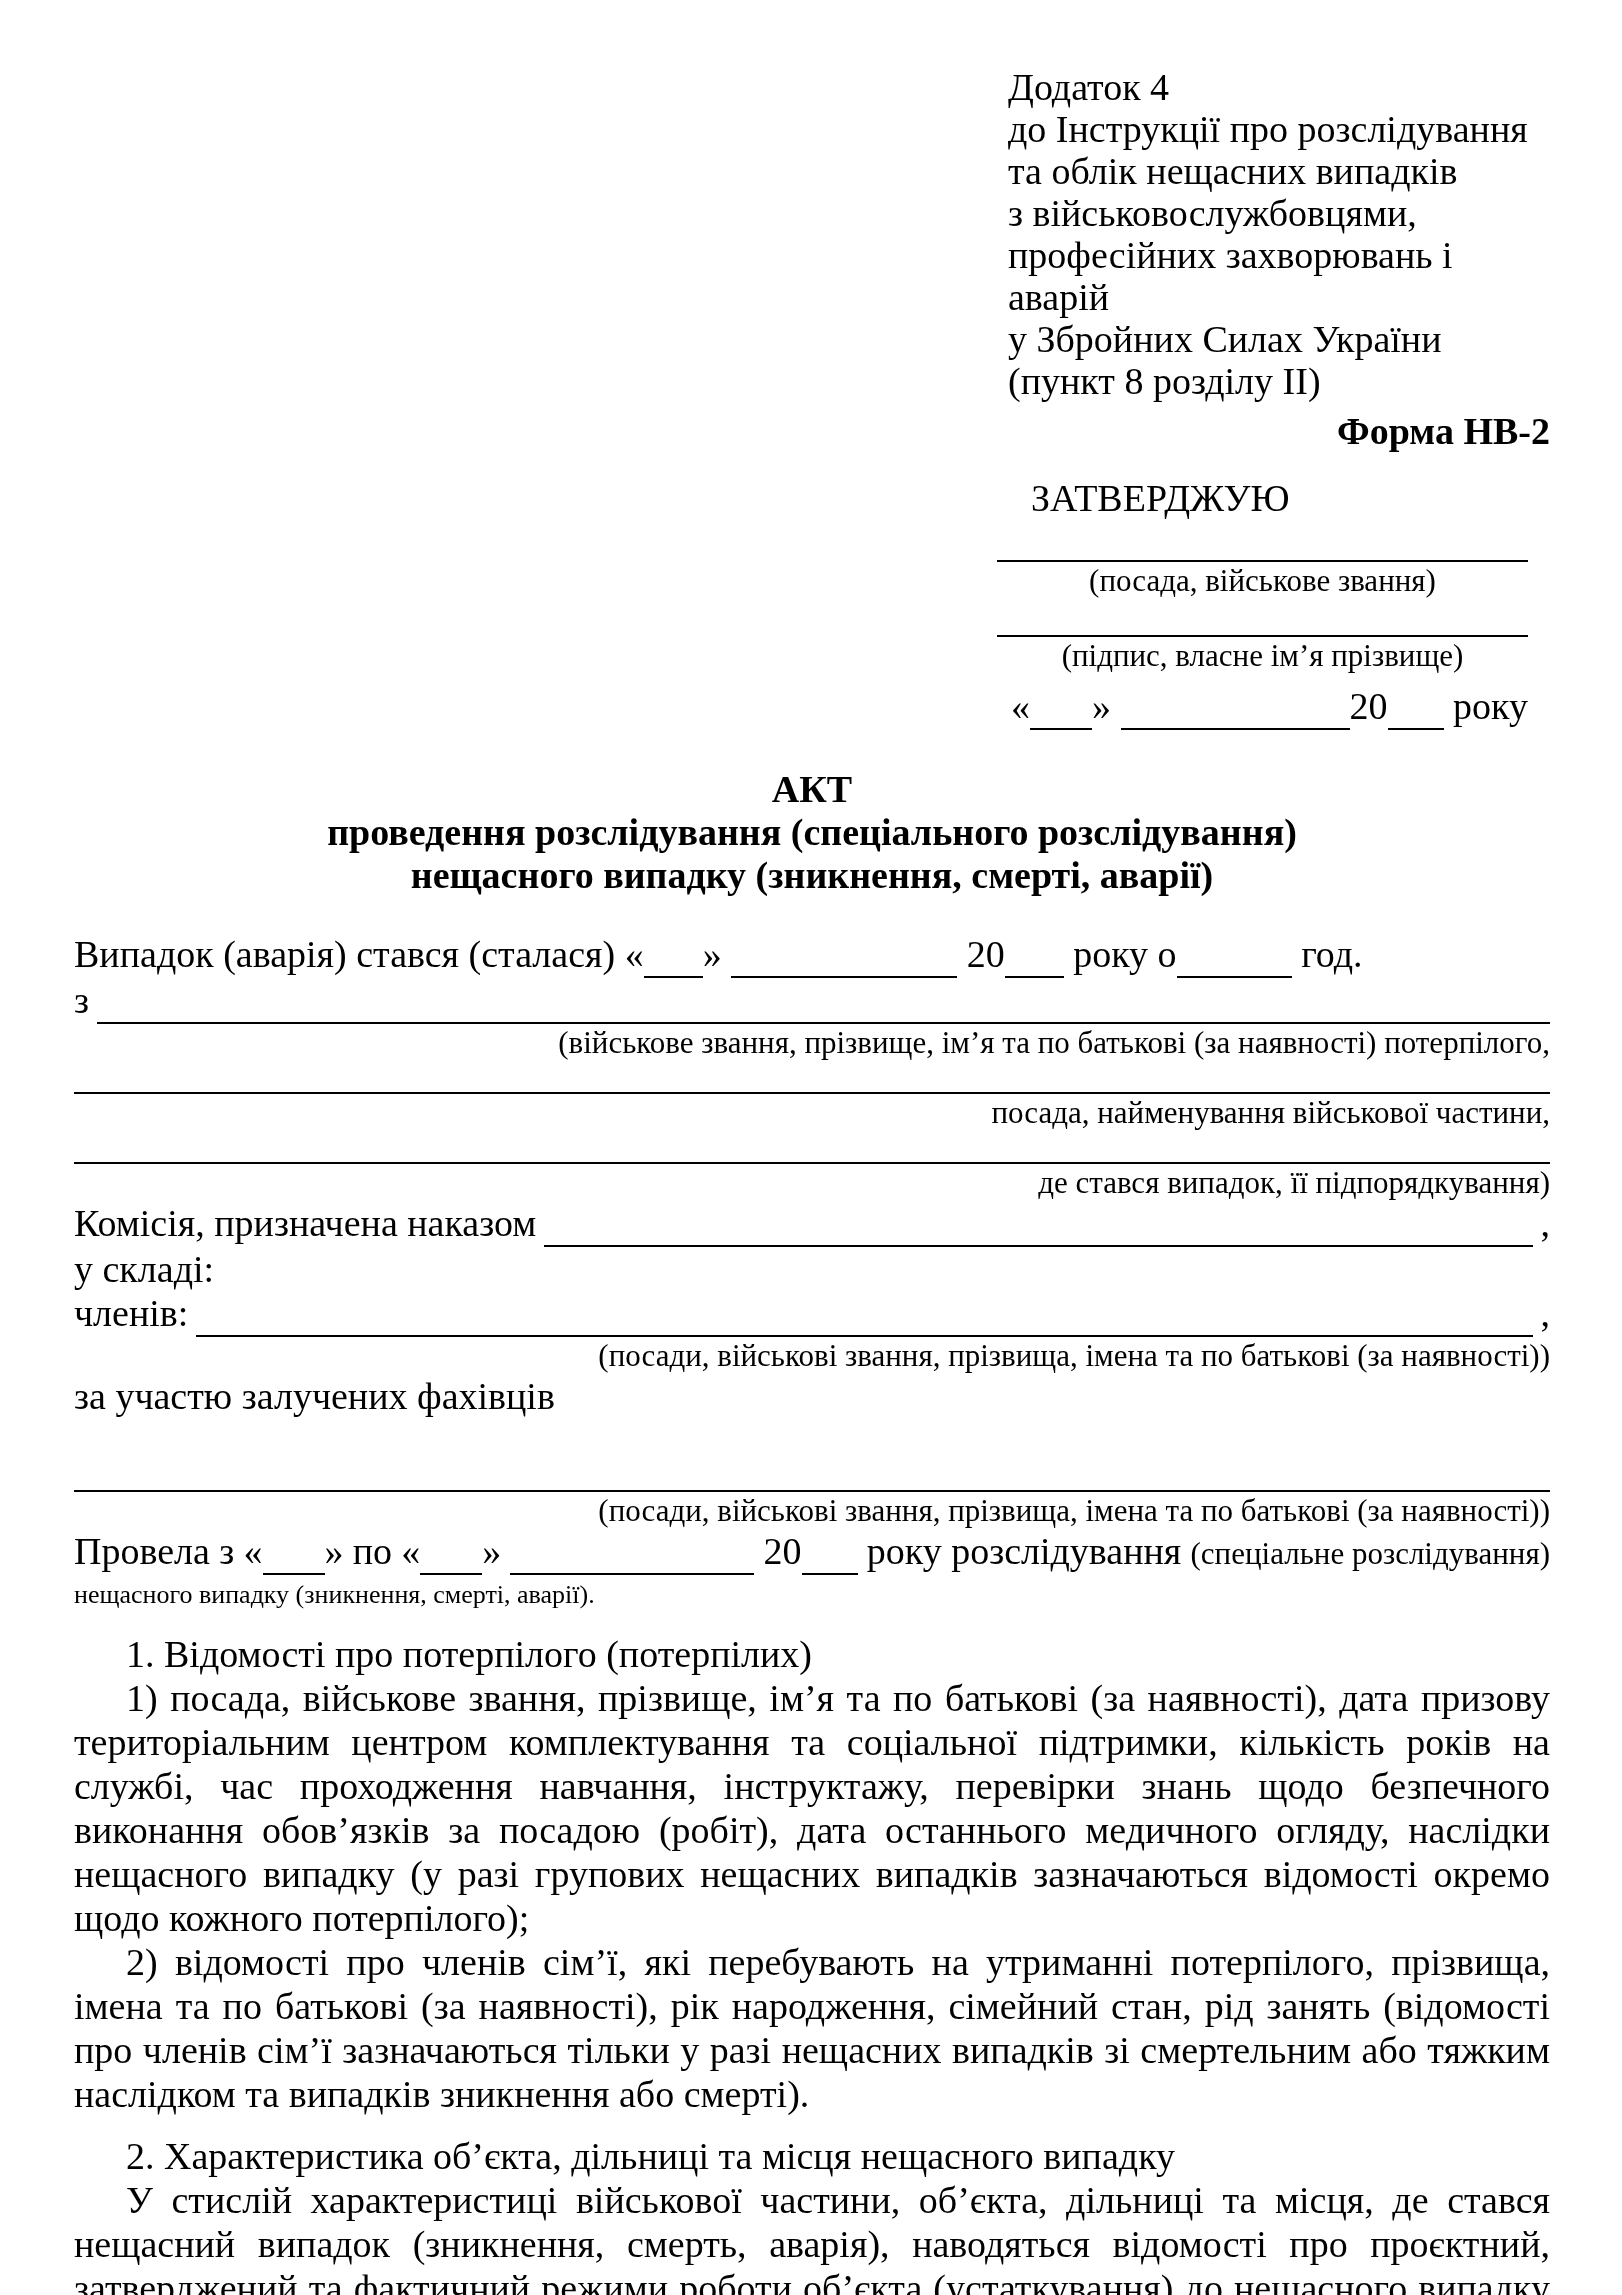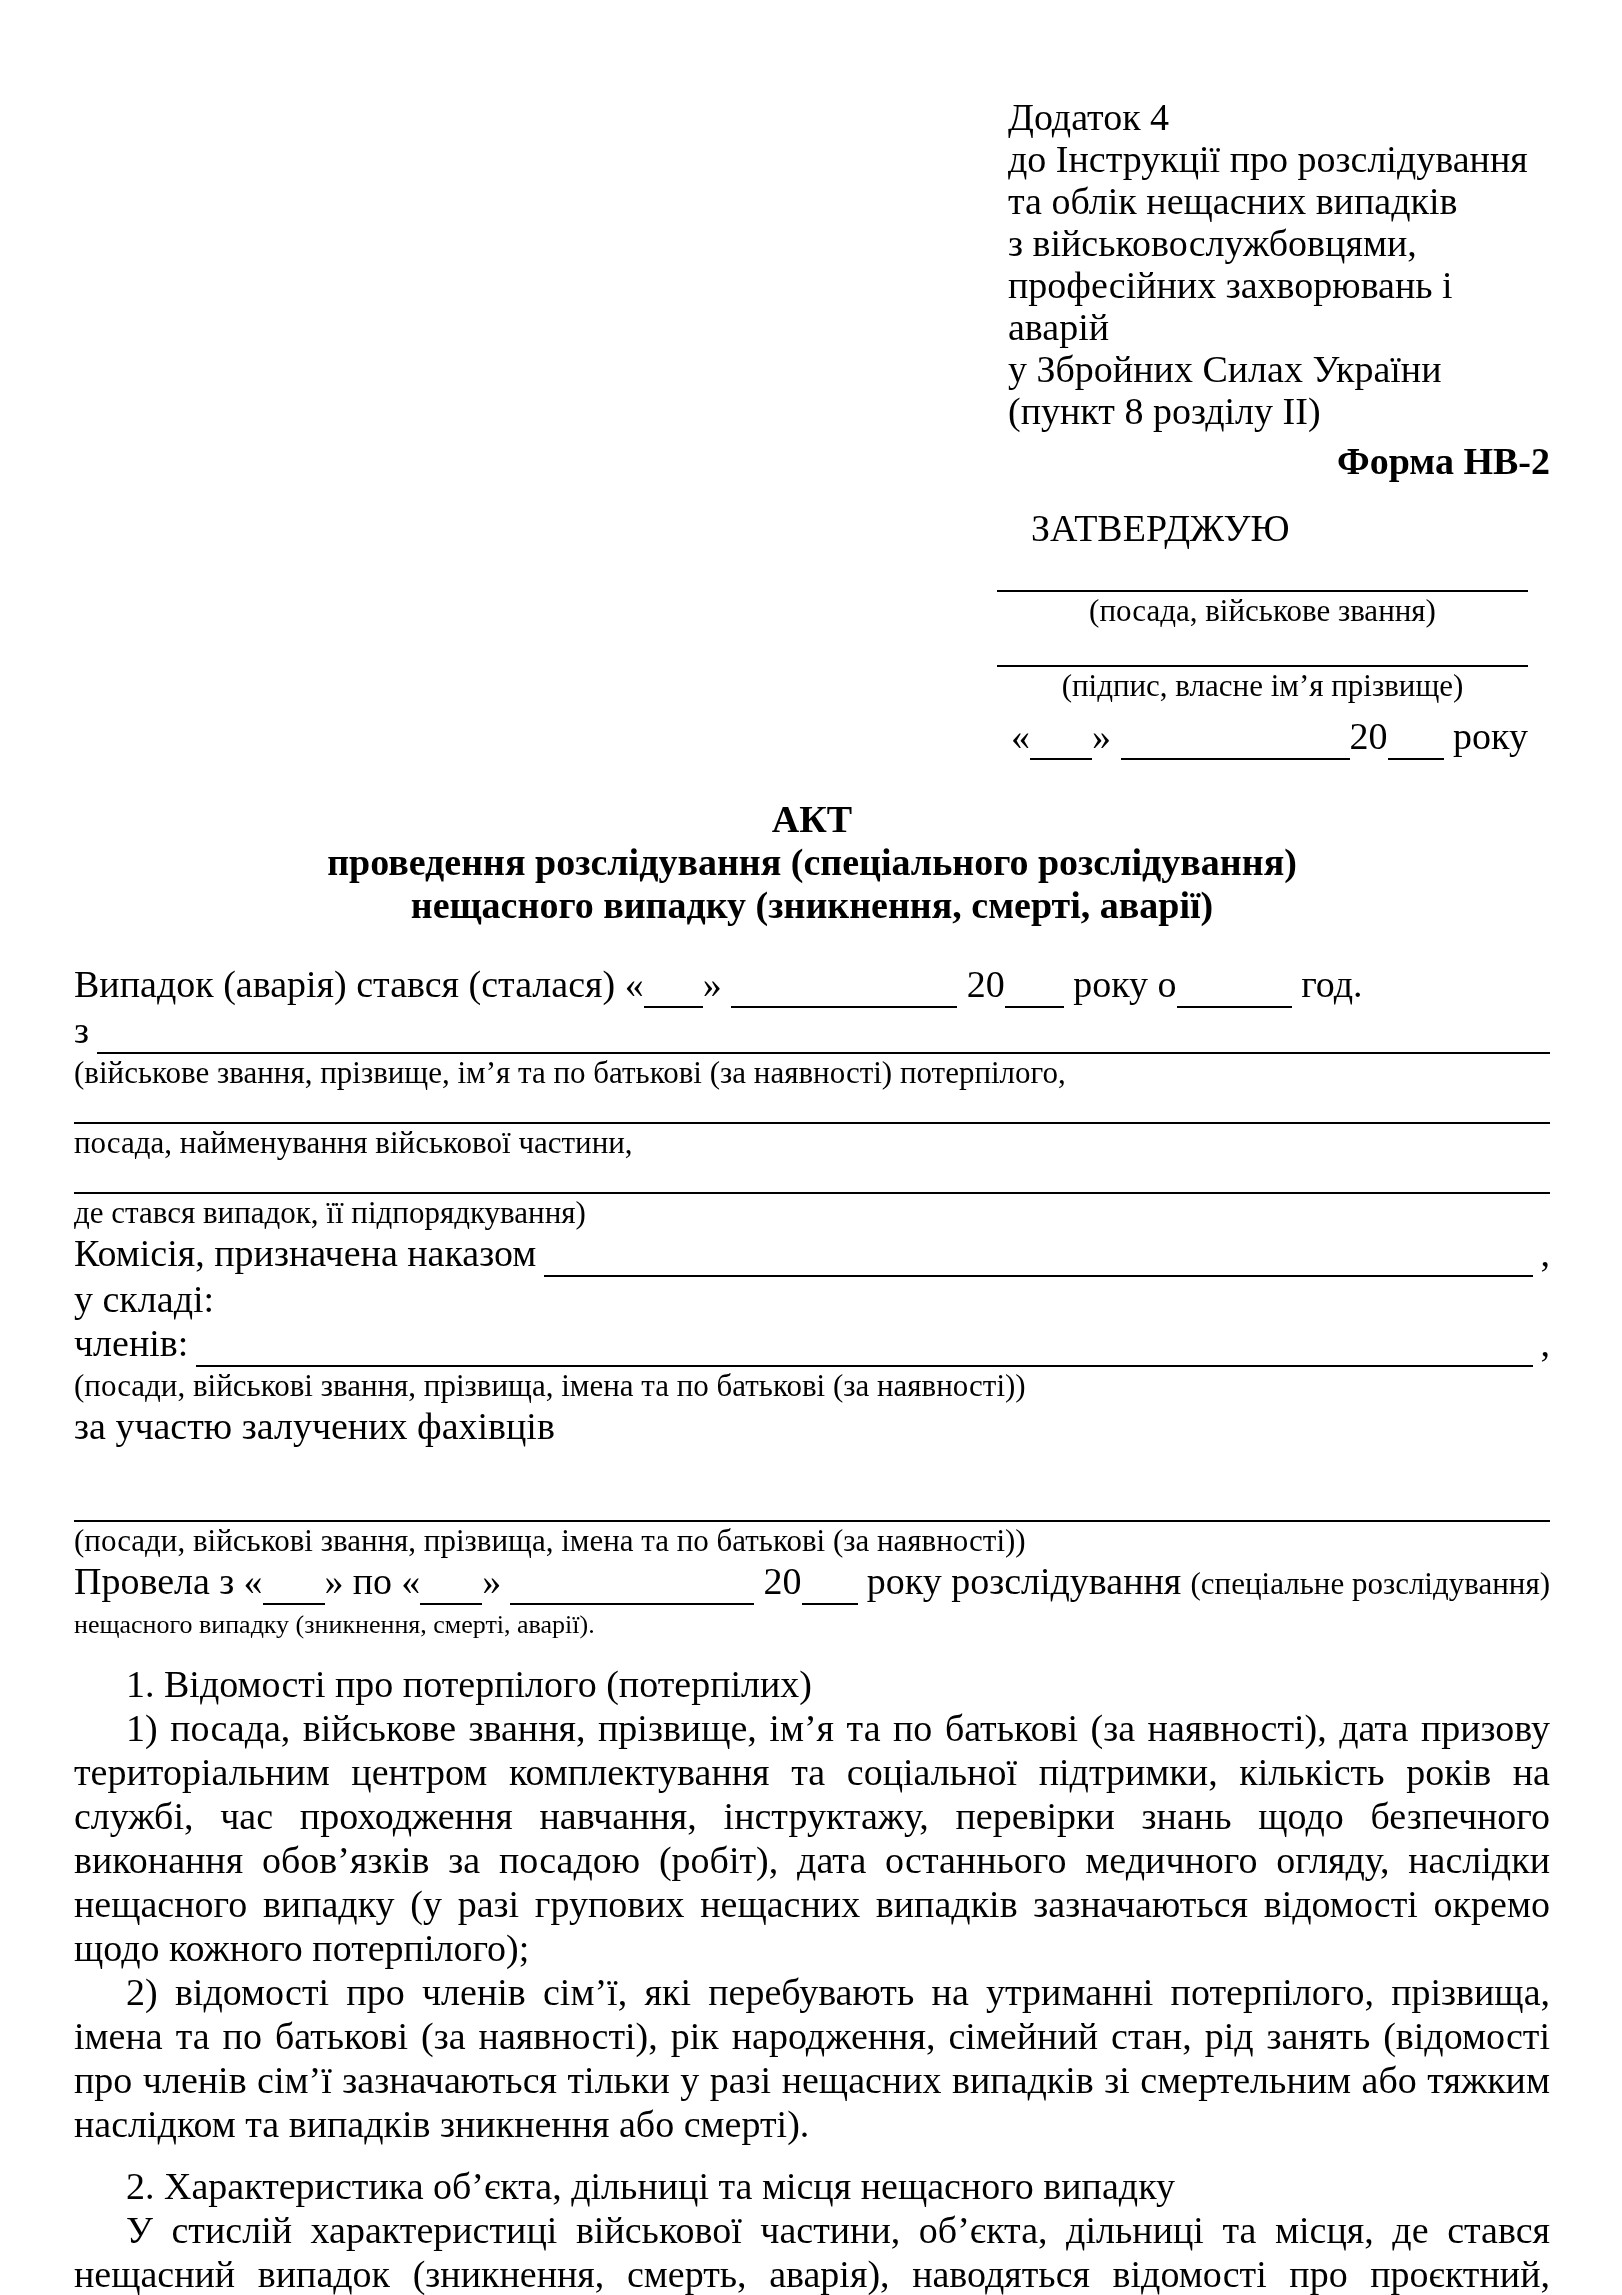--- a/index.html
+++ b/index.html
@@ -3,39 +3,39 @@
 <meta charset="utf-8">
 <style>
   * { box-sizing: border-box; }
   html,body { margin:0; padding:0; background:#ffffff; }
   .page {
     position:relative;
     width:1623px; height:2295px;
     background:#ffffff; color:#000000;
     font-family:"Liberation Serif","DejaVu Serif",serif;
     font-size:38px; line-height:44px;
-    padding:96px 73px 0 74px;
+    padding:66px 73px 0 74px;
     overflow:hidden;
   }
   .appendix { margin-left:934px; line-height:42px; }
   .forma { text-align:right; font-weight:bold; margin-top:6.5px; }
   .approve-title { margin-left:957px; margin-top:23.6px; }
   .sig-line { width:531px; margin-left:923px; height:38px; border-bottom:2.6px solid #000; }
   .sig-cap { width:531px; margin-left:923px; font-size:31px; line-height:37px; text-align:center; }
   .date-line { margin-left:937px; margin-top:10.5px; white-space:nowrap; }
   .blank { display:inline-block; border-bottom:2.6px solid #000; }
   .w85 { width:56px; } .w90 { width:59px; } .w95 { width:62px; }
   .w175 { width:115px; } .w345 { width:226px; } .w350 { width:229px; }
   .title-block { text-align:center; font-weight:bold; margin-top:38px; line-height:43px; }
   .body-start { margin-top:35px; }
   .line { white-space:nowrap; }
   .fill-row { display:flex; align-items:baseline; }
   .fill { flex:1 1 auto; border-bottom:2.6px solid #000; margin-left:7.9px; }
   .punct { padding-left:7.9px; }
-  .cap { font-size:31px; line-height:37px; text-align:left; }
+  .cap { font-size:31px; line-height:37px; text-align:right; }
   .uline { height:33px; border-bottom:2.6px solid #000; }
   .gap-top { margin-top:41px; }
   .small-text { font-size:31px; }
   .small-line { font-size:26px; line-height:37px; }
   p.body-par { margin:0; text-align:justify; text-indent:52px; }
   .sec-head { text-indent:52px; margin-top:18.3px; }
   .provela { display:flex; align-items:baseline; white-space:nowrap;font-family:Liberation Serif, serif; }
   .provela .tok { flex:0 0 auto; }
   .provela .fillmid { flex:1 1 auto; border-bottom:2.6px solid #000; margin:0 9.2px; }
   .sp { display:inline-block; width:9.2px; }

